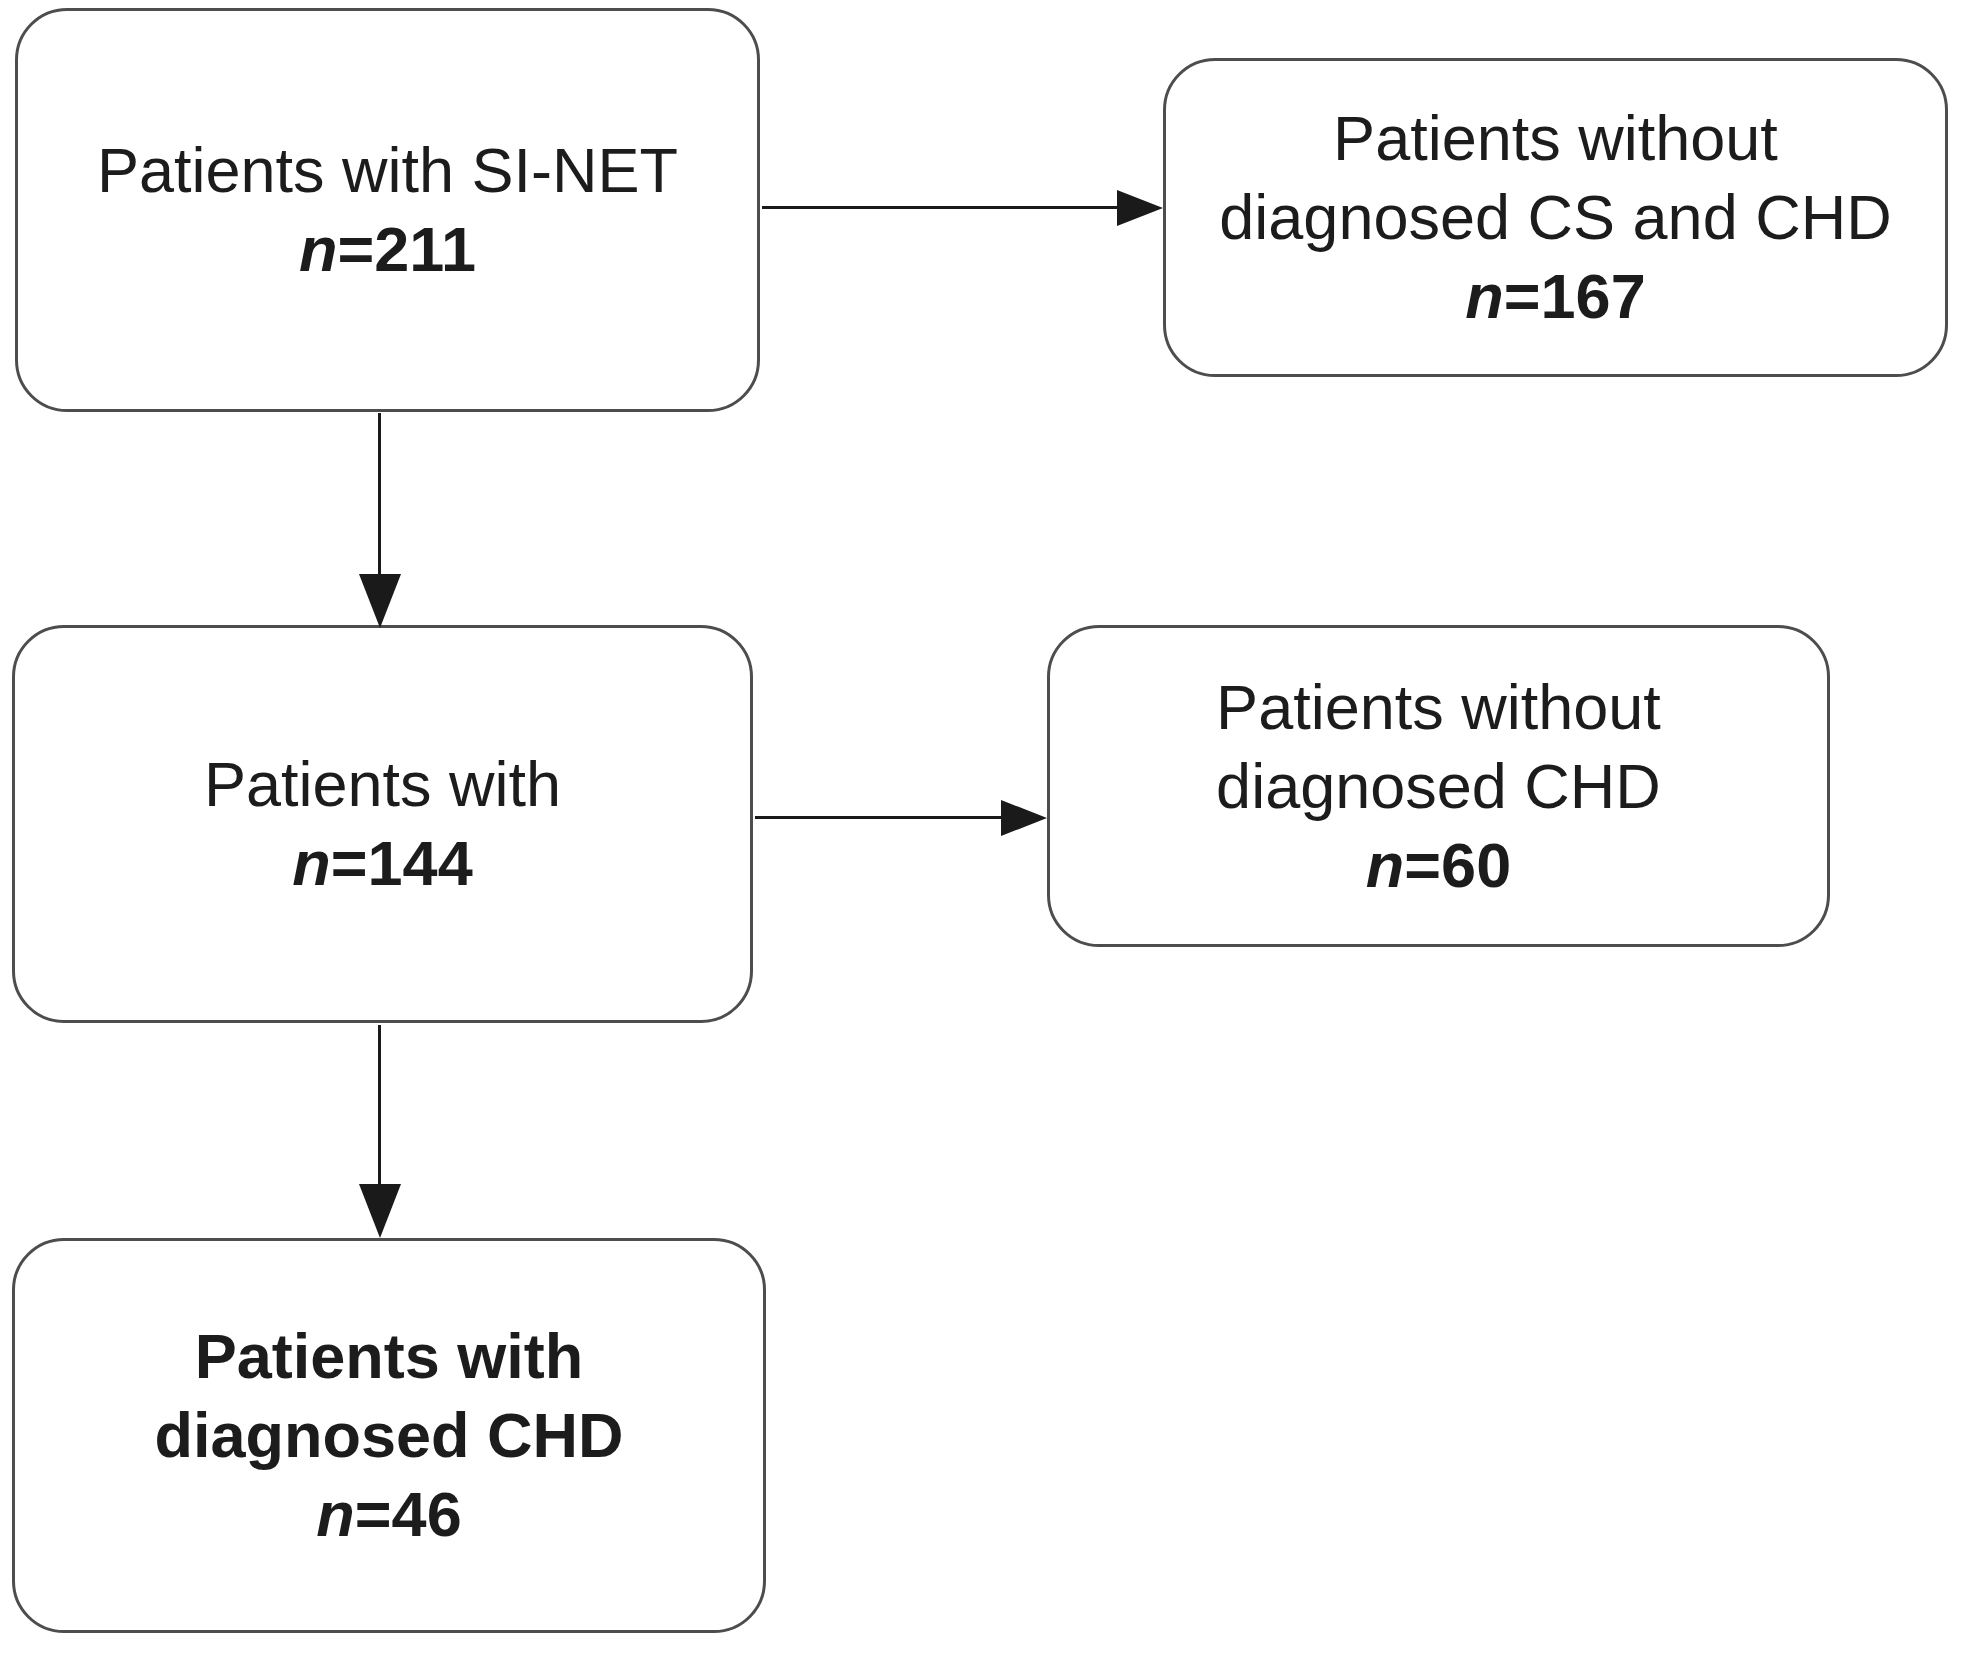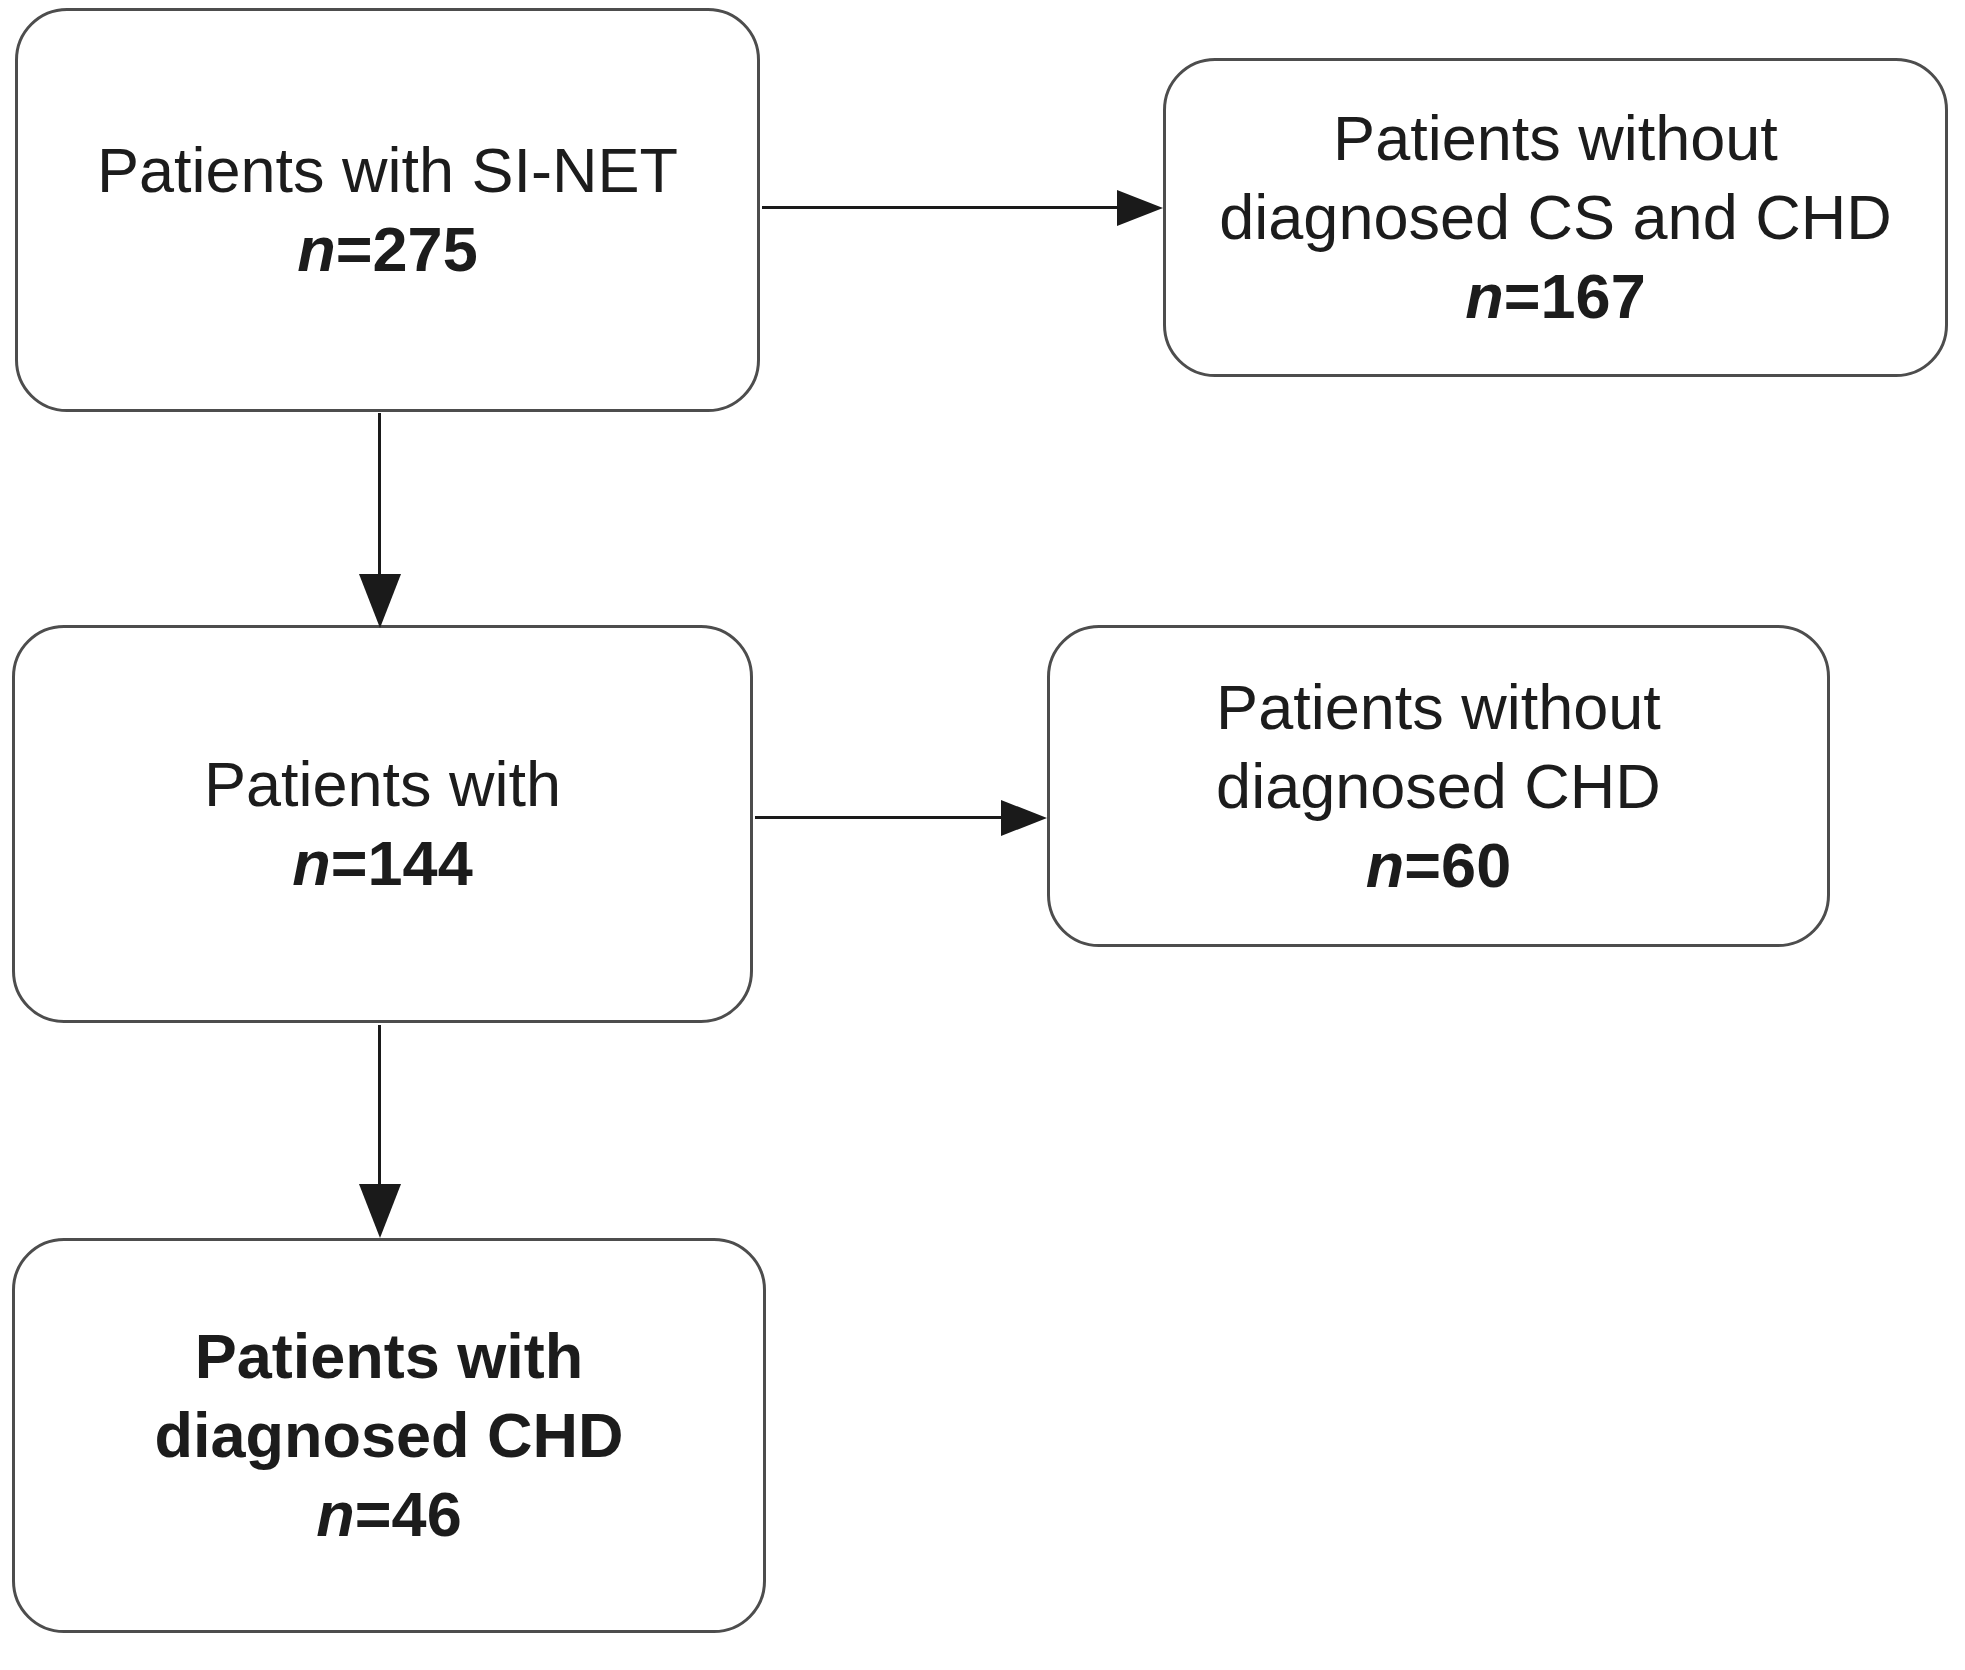--- a/index.html
+++ b/index.html
@@ -51,21 +51,21 @@
     border-top: 54px solid #1a1a1a;
   }
 </style>
 </head>
 <body>
 
 <div id="canvas">
 
   <div class="node" id="node-si-net">
     <div class="tline">Patients with SI-NET</div>
-    <div class="nline"><span class="nit">n</span><span>=275</span></div>
+    <div class="nline"><span class="nit">n</span><span>=211</span></div>
   </div>
 
   <div class="node" id="node-no-cs-chd">
     <div class="tline">Patients without</div>
     <div class="tline">diagnosed CS and CHD</div>
     <div class="nline"><span class="nit">n</span><span>=167</span></div>
   </div>
 
   <div class="node" id="node-cs">
     <div class="tline">Patients with</div>

